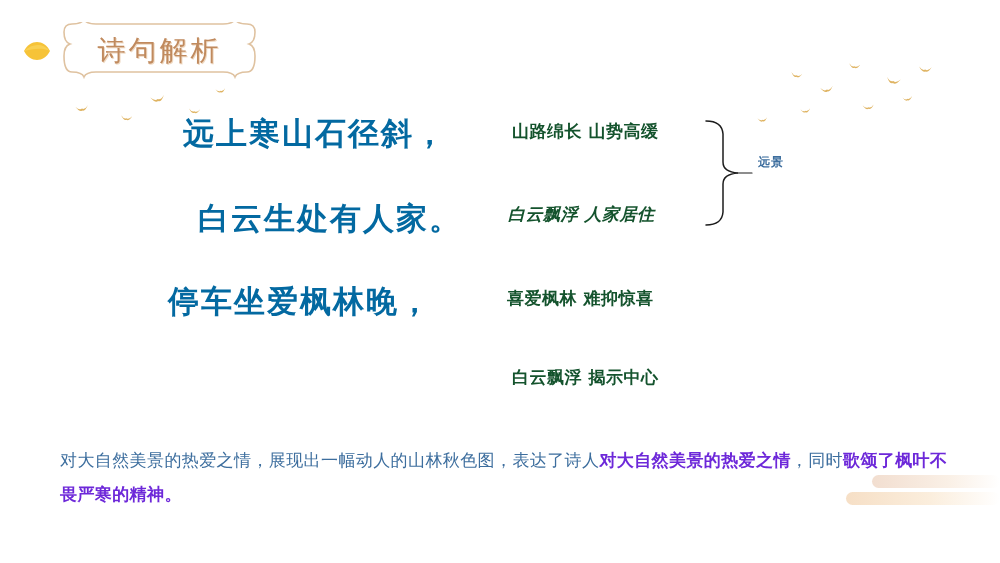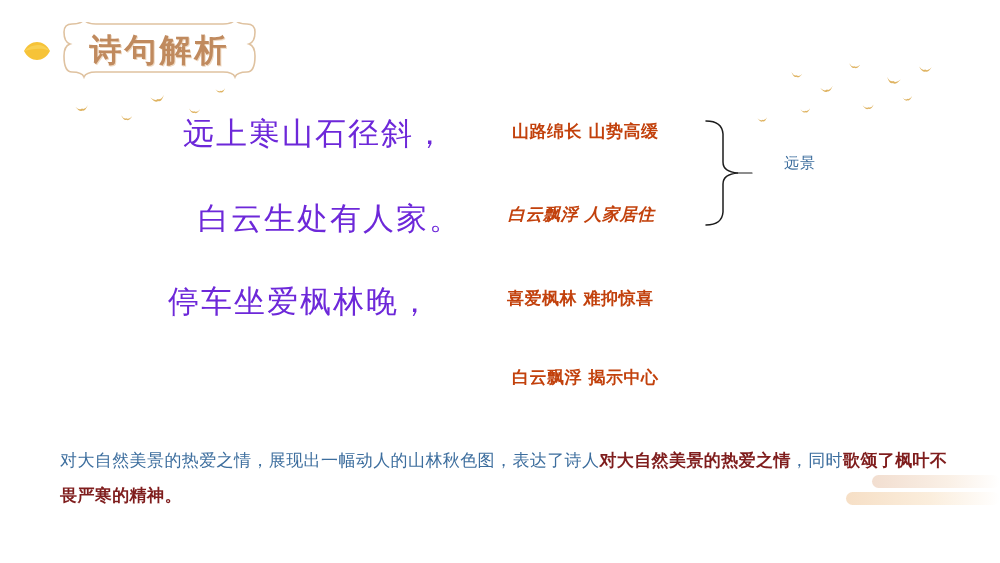--- a/index.html
+++ b/index.html
@@ -42,101 +42,99 @@
   }
   #title-text {
     position: absolute;
     left: 46px;
     top: 0px;
     width: 195px;
     height: 58px;
     display: flex;
     align-items: center;
     justify-content: center;
-    font-size: 32px;
-    font-weight: bold;
+    font-size: 28px;
+    font-weight: normal;
     letter-spacing: 3px;
     color: #c08a5e;
     text-shadow: 1px 1px 0 #efd9c2, -0.5px -0.5px 0 #ffffff;
     font-family: "DejaVu Sans", "Liberation Sans", sans-serif;
   }
 
   
   .bird {
     position: absolute;
     color: #e0b96a;
     font-size: 9px;
     line-height: 1;
     user-select: none;
   }
 
   
   .poem-line {
     position: absolute;
     font-size: 31px;
-    font-weight: normal;
-    color: #6d28d9;
+    font-weight: bold;
+    color: #0369a1;
     letter-spacing: 2px;
     white-space: nowrap;
     font-family: "DejaVu Sans", "Liberation Sans", sans-serif;
   }
   #poem-line-0 { left: 183px; top: 113px; }
   #poem-line-1 { left: 198px; top: 198px; }
   #poem-line-2 { left: 168px; top: 281px; }
   #poem-line-3 { left: 198px; top: 355px; }
 
   
   .annot {
     position: absolute;
     font-size: 17px;
     font-weight: bold;
-    color: #c2410c;
+    color: #14532d;
     white-space: nowrap;
     letter-spacing: 0.5px;
     font-family: "DejaVu Sans", "Liberation Sans", sans-serif;
   }
   #annot-0 { left: 512px; top: 120px; }
   #annot-1 { left: 508px; top: 203px; font-style: italic; }
   #annot-2 { left: 507px; top: 287px; }
   #annot-3 { left: 512px; top: 366px; }
 
   
   .brace-group { position: absolute; }
   .brace-svg { position: absolute; left: 0; top: 0; }
   .group-label {
     position: absolute;
-    font-size: 15px;
-    font-weight: normal;
+    font-size: 12px;
+    font-weight: bold;
     color: #3d6e9e;
     white-space: nowrap;
     letter-spacing: 1px;
     font-family: "DejaVu Sans", "Liberation Sans", sans-serif;
-    margin-left: 26px;
   }
   #brace-group-0 { left: 700px; top: 118px; width: 180px; height: 110px; }
   #brace-group-0 .group-label { left: 58px; top: 36px; }
   #brace-group-1 { left: 700px; top: 284px; width: 180px; height: 108px; }
   #brace-group-1 .group-label { left: 58px; top: 35px; }
 
   
   #summary {
     position: absolute;
     left: 60px;
     top: 443px;
     width: 888px;
     font-size: 17px;
     line-height: 34px;
     color: #3d6e9e;
     letter-spacing: 0.4px;
     font-family: "DejaVu Sans", "Liberation Sans", sans-serif;
   }
   #summary .em {
-    color: #7f1d1d;
-    font-weight: bold;
-    font-family: Liberation Serif, serif;
+    color: #6d28d9;
+    font-weight: bold;
   }
 
   
   #deco-bars {
     position: absolute;
     right: 0;
     bottom: 48px;
     width: 160px;
     height: 40px;
     pointer-events: none;

